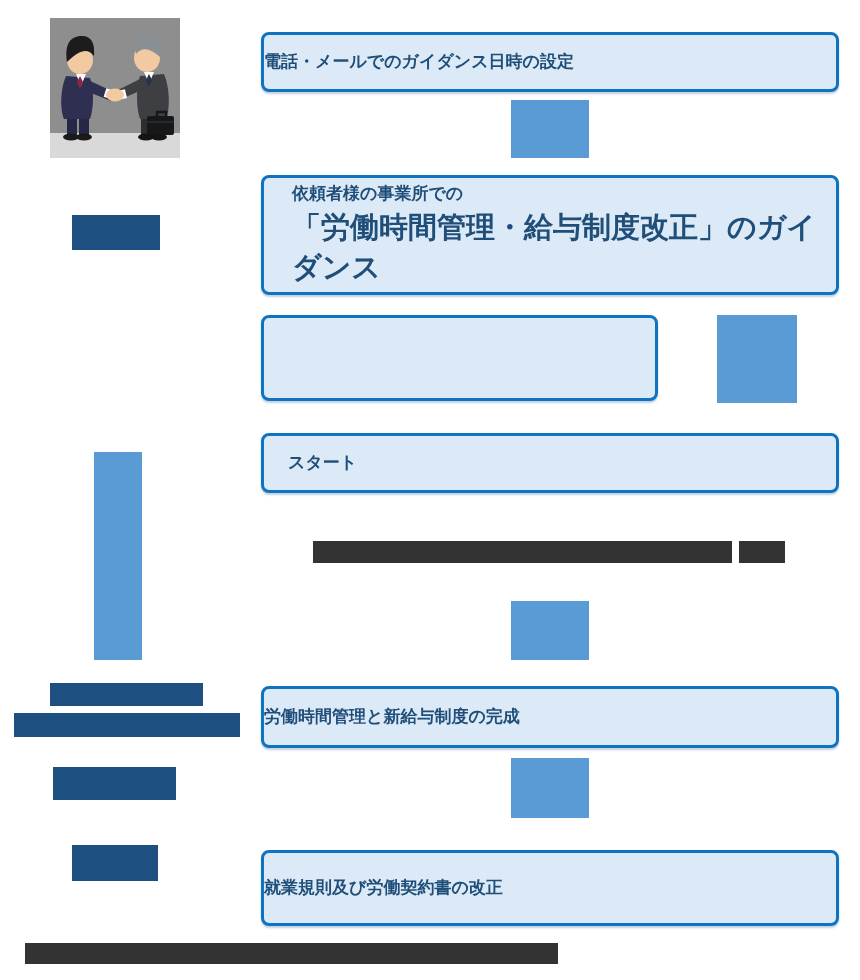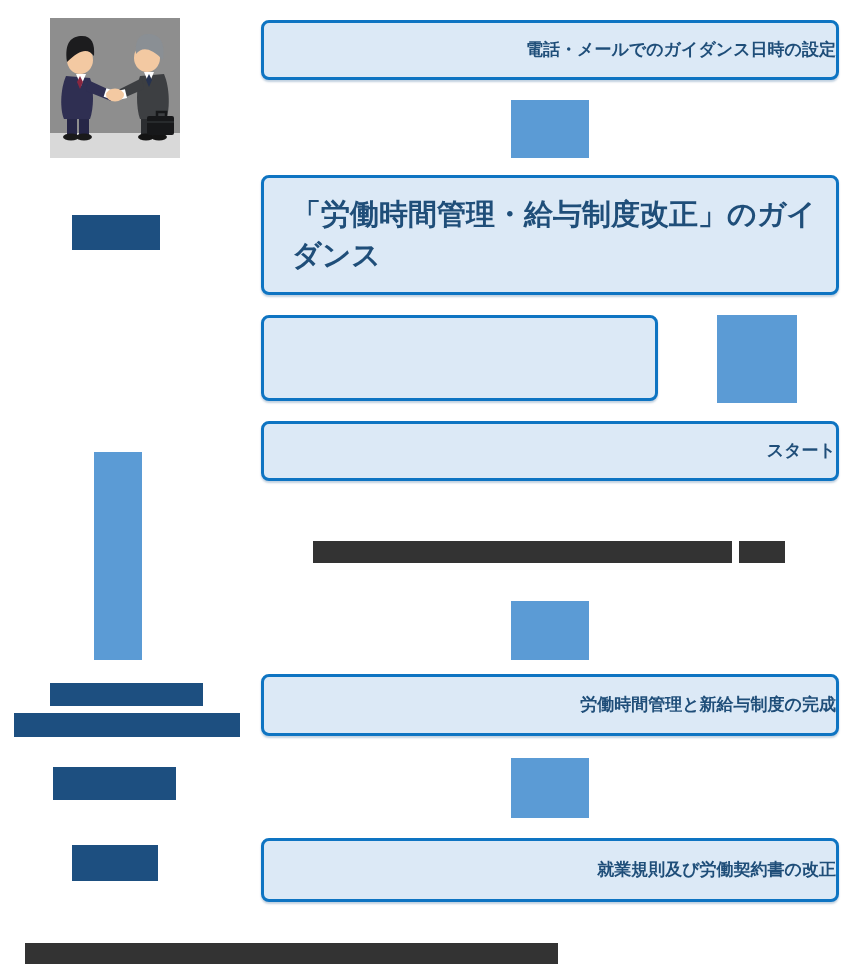--- a/index.html
+++ b/index.html
@@ -19,21 +19,21 @@
     background:var(--box-fill);
     border:3px solid var(--box-border);
     border-radius:8px;
     color:var(--box-text);
     font-weight:700;
     box-shadow:0 2px 2px rgba(10,70,130,0.25);
     display:flex;
     flex-direction:column;
     justify-content:center;
   }
-  .flow-box.centered{align-items:flex-end;text-align:center;}
+  .flow-box.centered{align-items:flex-start;text-align:center;margin-top:12px;}
   .flow-box.lefted{align-items:flex-start;text-align:left;padding-left:28px;padding-right:16px;}
 
   .t17{font-size:17px;line-height:1.45;}
   .t18{font-size:18px;line-height:1.65;}
   .t23{font-size:29px;line-height:1.4;}
 
   .blue-rect{position:absolute;background:var(--arrow-blue);}
   .darkblue-bar{position:absolute;background:var(--bar-dark-blue);}
   .darkgray-bar{position:absolute;background:var(--bar-dark-gray);}
 
@@ -50,21 +50,21 @@
   #box-step4{left:261px;top:421px;width:578px;height:60px;padding-left:24px;}
   #tall-bar{left:94px;top:452px;width:48px;height:208px;}
   #gray-bar-mid{left:313px;top:541px;width:419px;height:22px;}
   #gray-box-small{left:739px;top:541px;width:46px;height:22px;}
   #arrow-3{left:511px;top:601px;width:78px;height:59px;}
   #bar-db-2{left:50px;top:683px;width:153px;height:23px;}
   #bar-db-3{left:14px;top:713px;width:226px;height:24px;}
   #box-step5{left:261px;top:674px;width:578px;height:62px;}
   #arrow-4{left:511px;top:758px;width:78px;height:60px;}
   #bar-db-4{left:53px;top:767px;width:123px;height:33px;}
-  #box-step6{left:261px;top:838px;width:578px;height:64px;}
+  #box-step6{left:261px;top:838px;width:578px;height:76px;}
   #bar-db-5{left:72px;top:845px;width:86px;height:36px;}
   #gray-bar-bottom{left:25px;top:943px;width:533px;height:21px;}
 </style>
 </head>
 <body>
 
 <div class="canvas">
 
   <div class="illustration">
     <svg viewBox="0 0 130 140" aria-hidden="true">
@@ -105,20 +105,21 @@
 
   <div id="box-step1" class="flow-box centered">
     <span class="t17">電話・メールでのガイダンス日時の設定</span>
   </div>
 
   <div id="arrow-1" class="blue-rect"></div>
 
   <div id="bar-db-1" class="darkblue-bar"></div>
 
   <div id="box-step2" class="flow-box lefted">
+    <span class="t17">依頼者様の事業所での</span>
     <span class="t23">「労働時間管理・給与制度改正」のガイダンス</span>
   </div>
 
   <div id="box-step3" class="flow-box lefted">
   </div>
 
   <div id="arrow-2" class="blue-rect"></div>
 
   <div id="box-step4" class="flow-box centered">
     <span class="t17">スタート</span>

